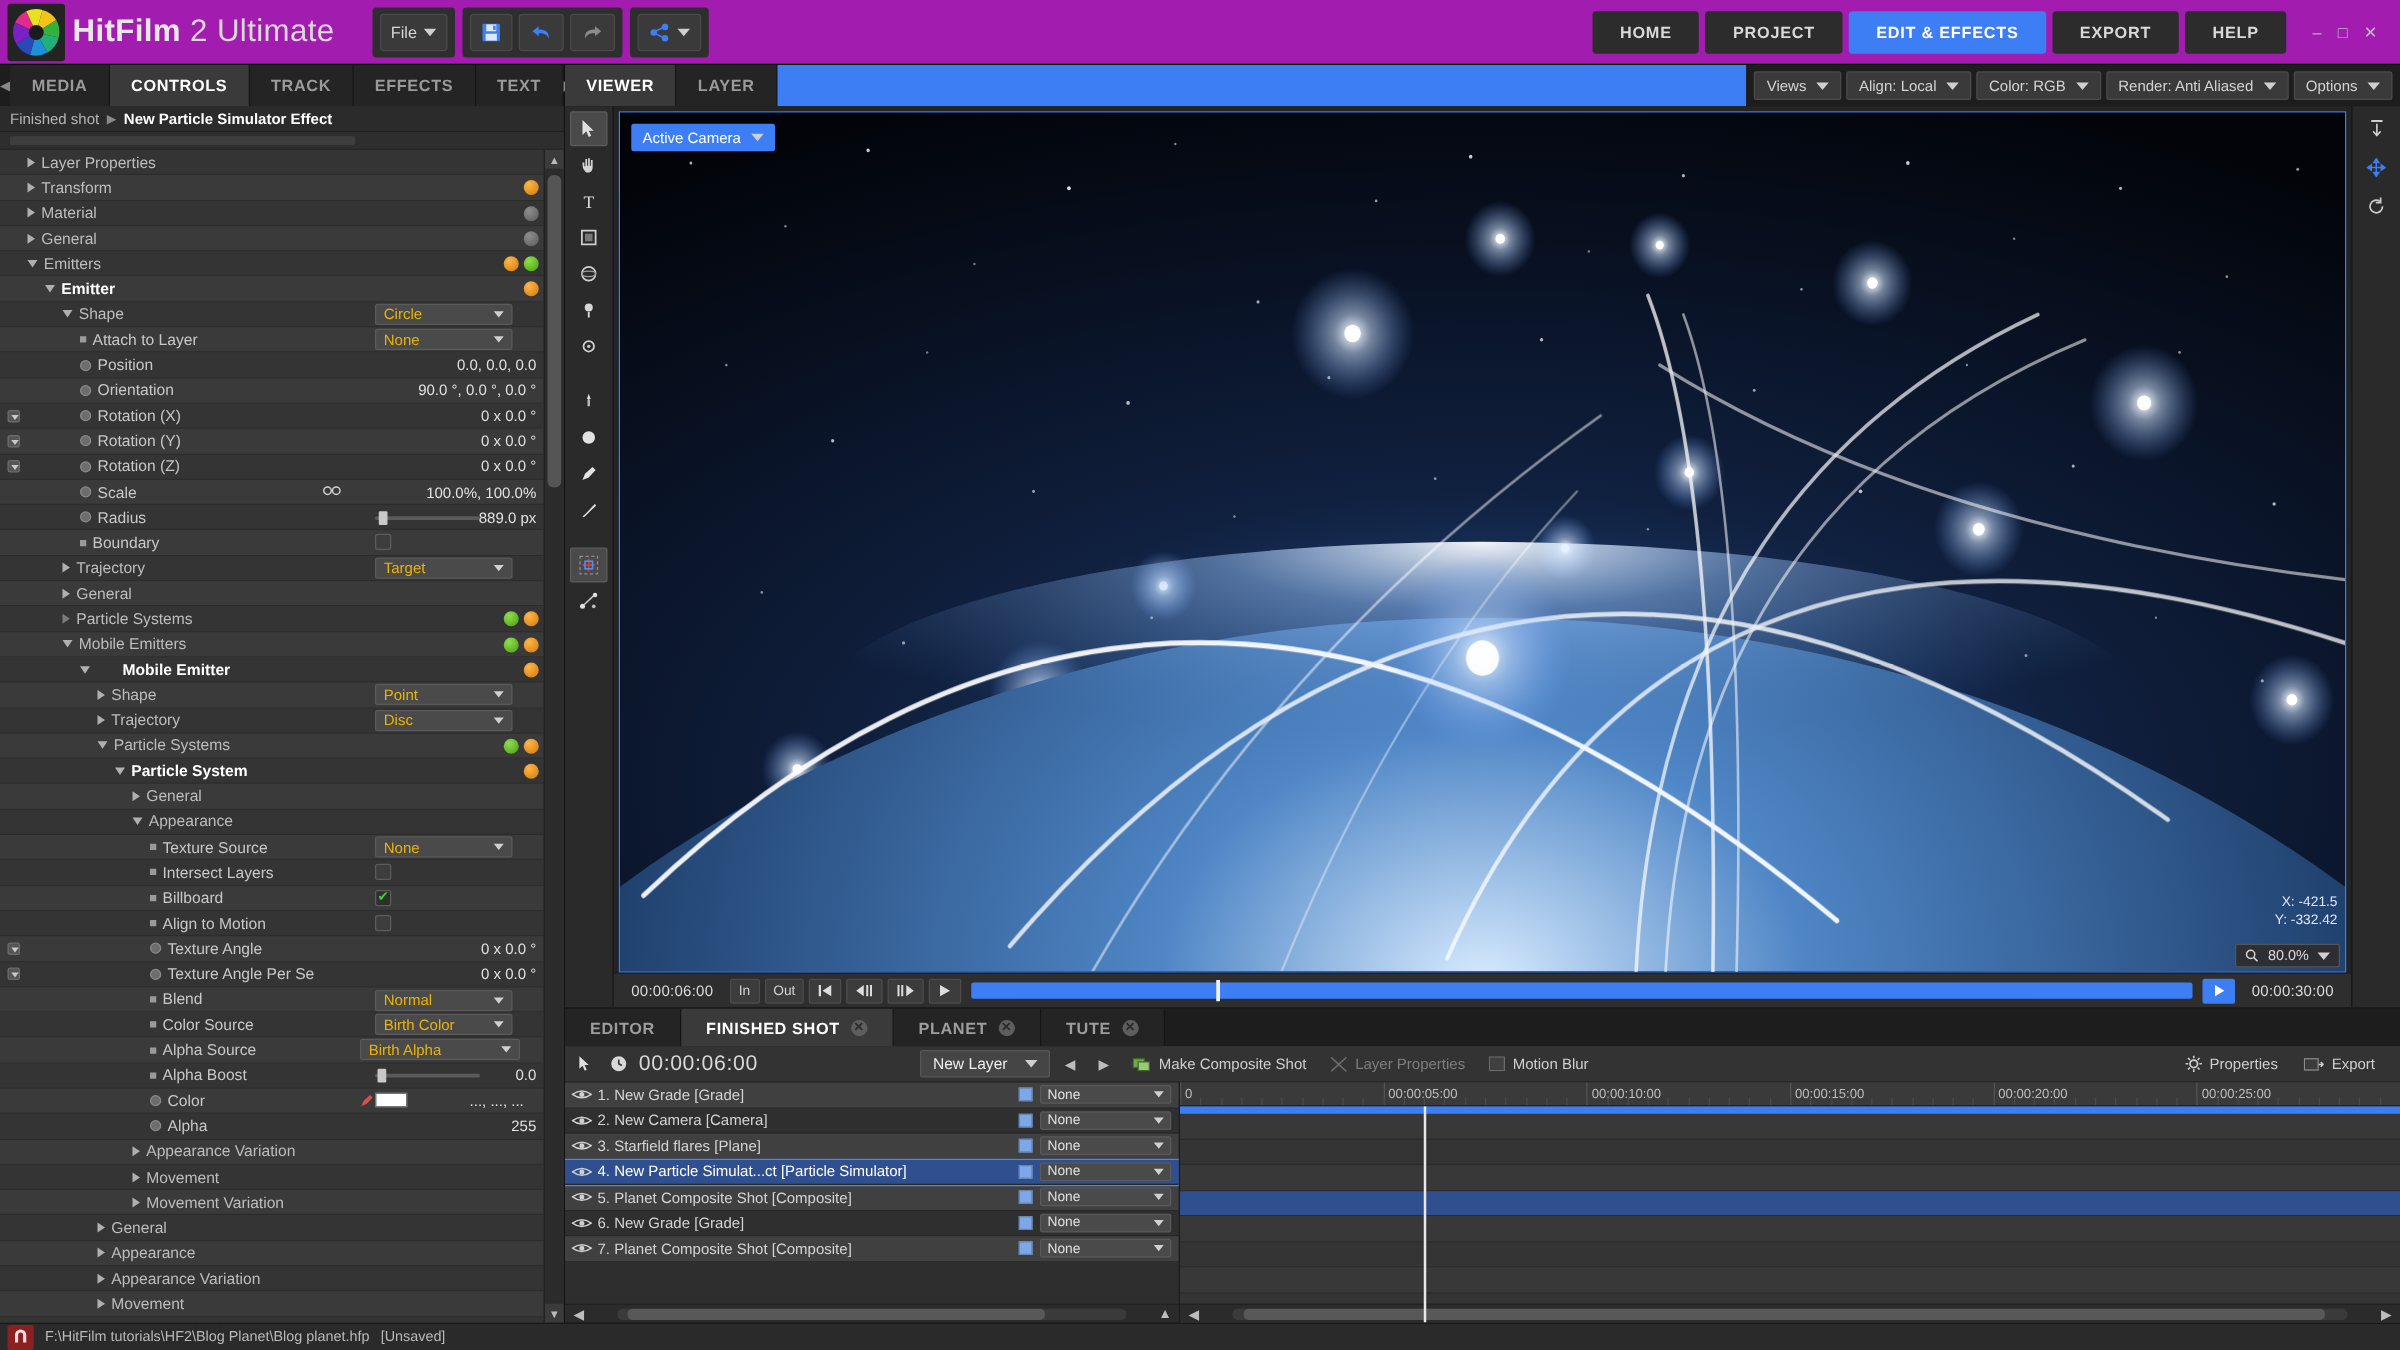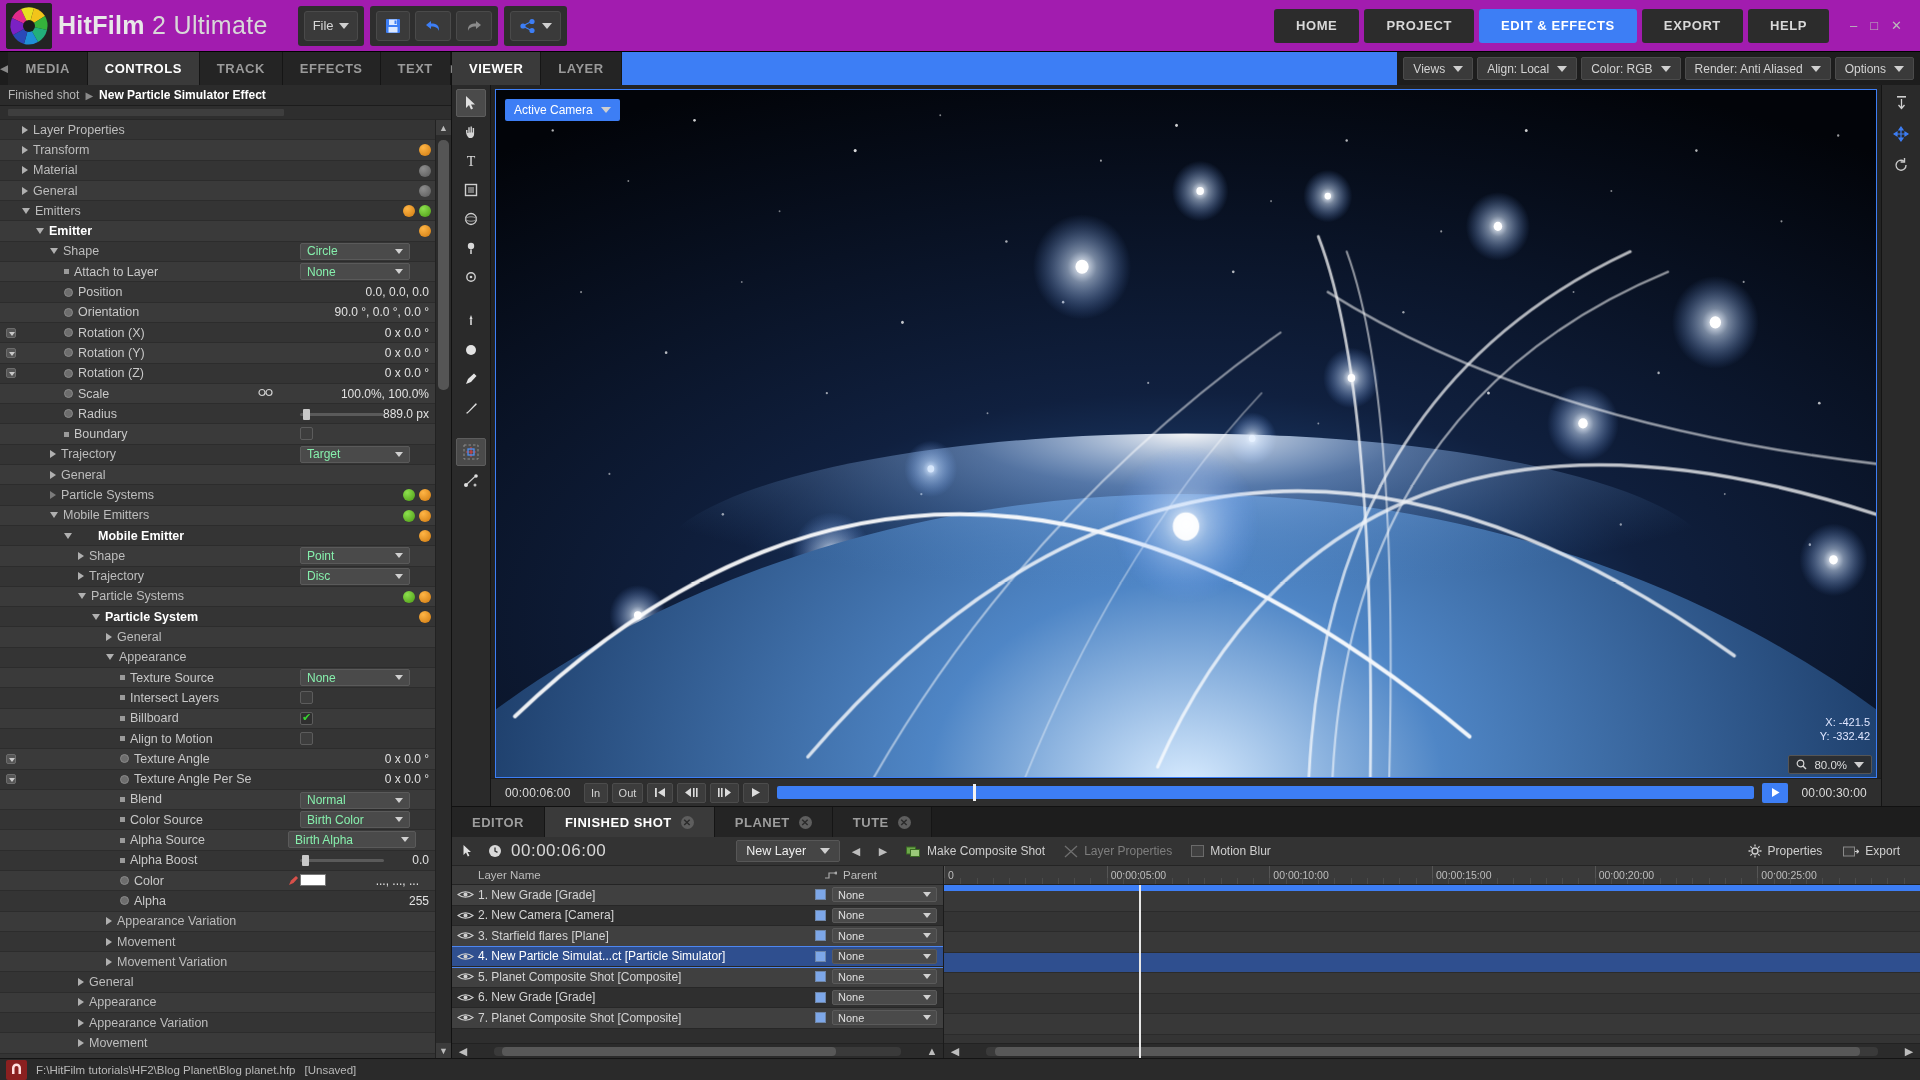--- a/index.html
+++ b/index.html
@@ -55,21 +55,21 @@
   .tw.right { border-top:4px solid transparent;border-bottom:4px solid transparent;border-left:6px solid #b0b0b0; }
   .tw.down  { border-left:4px solid transparent;border-right:4px solid transparent;border-top:6px solid #b0b0b0; }
   .tw.dim.right { border-left-color:#7b7b7b; }
   .dot { width:9px;height:9px;border-radius:50%; background:#6d6d6d; border:1px solid #8a8a8a; display:inline-block;}
   .sqdot { width:5px;height:5px; background:#9a9a9a; display:inline-block; }
   .lbl { white-space:nowrap; }
   .lbl.bold { font-weight:bold; color:#ffffff; }
   .lbl.grey { color:#bdbdbd; }
   .val { position:absolute; right:6px; font-size:12px; color:#e2e2e2; white-space:nowrap; }
   .combo { position:absolute; height:17px; background:#4a4a4a; border:1px solid #5a5a5a; border-radius:2px;
-    display:flex; align-items:center; padding:0 6px; font-size:12px; color:#86efac; cursor:pointer;}
+    display:flex; align-items:center; padding:0 6px; font-size:12px; color:#eab308; cursor:pointer;}
   .combo .caret2 { margin-left:auto; width:0;height:0;border-left:4px solid transparent;border-right:4px solid transparent;border-top:5px solid #d0d0d0;}
   .chk { position:absolute; width:13px;height:13px; background:#3d3d3d; border:1px solid #5c5c5c; border-radius:2px;}
   .chk.on { background:#2f2f2f; }
   .chk.on:after { content:"✔"; color:#38d430; font-size:11px; position:absolute; left:1px; top:-2px; }
   .slider { position:absolute; height:10px; display:flex; align-items:center; }
   .slider .track { height:3px; background:#5a5a5a; width:100%; border-radius:2px; }
   .slider .knob { position:absolute; width:7px;height:11px; background:#c8c8c8; border-radius:1px; }
   .linkicon { position:absolute; font-size:11px; color:#c8c8c8; }
   .colorswatch { position:absolute; width:26px;height:12px; background:linear-gradient(90deg,#ffffff,#ffffff); border:1px solid #777; }
   .ballicon { width:12px;height:12px;border-radius:50%; display:inline-block; }
@@ -1121,31 +1121,20 @@
                   <rect x="0.5" y="2" width="11" height="9" fill="#3b3b3b" stroke="#8a8a8a"></rect>
                   <path d="M12 6.5 L15.5 6.5 M13.6 4.6 L15.6 6.5 L13.6 8.4" stroke="#cfcfcf" stroke-width="1.2" fill="none"></path>
                 </svg>
               <span>Export</span>
             </div>
           </div>
         </div>
 
         <div class="tl-body">
           <div class="layerpanel">
-            <div class="lp-head">
-              <span style="width:26px"></span>
-              <span style="flex:1">Layer Name</span>
-              <span style="width:119px; display:flex; align-items:center; gap:6px;">
-                <svg width="13" height="11" viewBox="0 0 13 11">
-                    <path d="M1 8 L5 8 L5 3 L12 3" stroke="#a8a8a8" stroke-width="1.2" fill="none"></path>
-                    <circle cx="12" cy="3" r="1.6" fill="#a8a8a8"></circle>
-                  </svg>
-                <span>Parent</span>
-              </span>
-            </div>
             <div class="lp-rows" id="layerrows">
                 <div class="lrow ">
                   <div class="eye">
                     <svg width="17" height="11" viewBox="0 0 17 11">
                       <path d="M1 5.5 Q8.5 0 16 5.5 Q8.5 11 1 5.5 Z" fill="none" stroke="#cfcfcf" stroke-width="1.1"></path>
                       <circle cx="8.5" cy="5.5" r="2" fill="#cfcfcf"></circle>
                     </svg>
                   </div>
                   <div class="lname">1. New Grade [Grade]</div>
                   <div class="swatch"></div>

